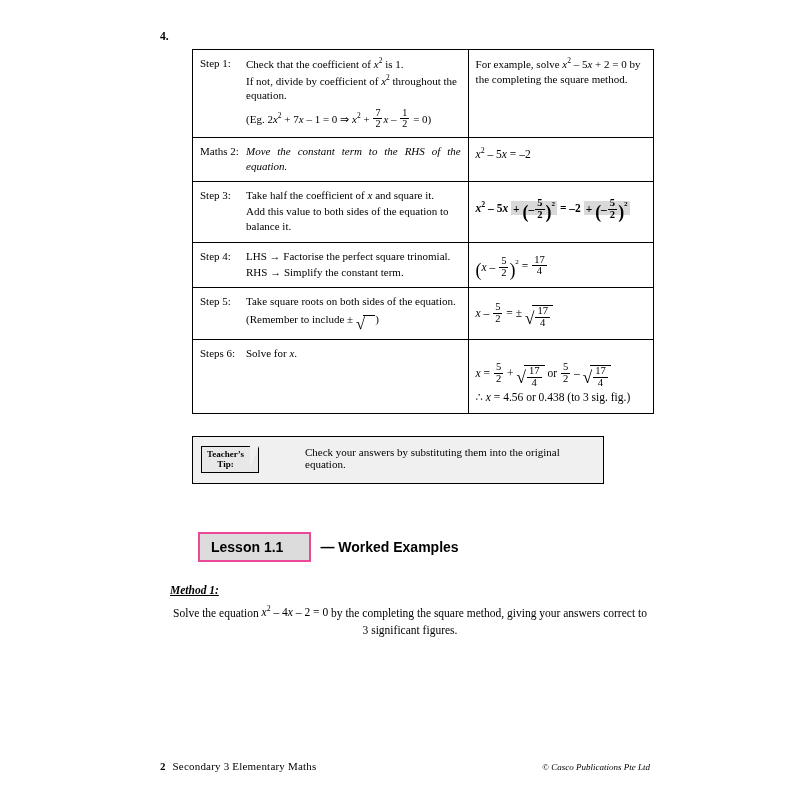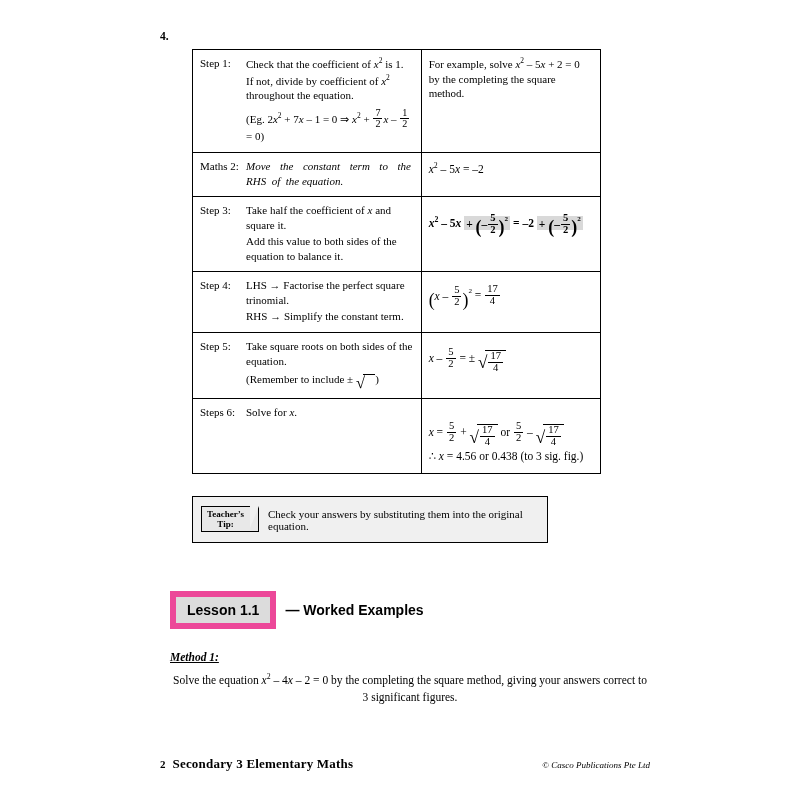--- a/index.html
+++ b/index.html
@@ -37,21 +37,21 @@
     width: 22px;
     flex: 0 0 22px;
   }
   .item-title {
     font-style: italic;
   }
 
   
   .steps-table {
     border-collapse: collapse;
-    width: 409px;
+    width: 462px;
     margin-left: 32px;
     font-size: 11px;
     line-height: 1.35;
   }
   .steps-table td {
     border: 1px solid #000;
     vertical-align: top;
     padding: 6px 7px 7px 7px;
   }
   .col-left { width: 272px; }
@@ -115,26 +115,26 @@
     border-top: 1px solid #000;
     padding: 0 2px;
     margin-left: -2px;
   }
   .mathline { font-size: 11.5px; line-height: 1.9; white-space: nowrap; }
 
   
   .tip-box {
     margin-top: 22px;
     margin-left: 32px;
-    width: 356px;
+    width: 412px;
     border: 1px solid #000;
     background: #f0f0f0;
     padding: 9px 10px 10px 8px;
     display: flex;
-    align-items: flex-end;
+    align-items: flex-start;
     font-size: 11px;
   }
   .tip-tag {
     position: relative;
     flex: 0 0 auto;
     background: #e8e8e8;
     border: 1px solid #000;
     padding: 2px 14px 2px 5px;
     font-size: 9px;
     font-weight: bold;
@@ -146,36 +146,37 @@
     content: "";
     position: absolute;
     right: -1px;
     top: -1px;
     border-left: 9px solid #f0f0f0;
     border-top: 0 solid transparent;
     border-bottom: 22px solid transparent;
     height: 0;
     width: 0;
   }
-  .tip-text { flex: 1 1 auto; }
+  .tip-text { flex: 1 1 auto; margin-left: 37px; }
 
   
   .lesson-row {
     margin-top: 48px;
     margin-left: 10px;
     display: flex;
     align-items: center;
   }
   .lesson-badge {
     background: #dcdcdc;
-    border: 6px solid #ec4899;
+    border: 2px solid #ec4899;
     font-family: "Liberation Sans", sans-serif;
     font-weight: bold;
     font-size: 14px;
-    padding: 5px 11px 5px 11px;
+    padding: 5px 26px 5px 11px;
+    margin-left: 28px;
   }
   .lesson-title {
     font-family: "Liberation Sans", sans-serif;
     font-weight: bold;
     font-size: 14px;
     margin-left: 9px;
   }
 
   .example-head {
     margin-top: 22px;
@@ -203,21 +204,21 @@
     display: flex;
     align-items: baseline;
     font-size: 8.5px;
     font-family: "Liberation Serif", serif;
   }
   .pg-num {
     font-size: 11px;
     font-weight: bold;
     margin-right: 7px;
   }
-  .foot-left { font-weight: bold; letter-spacing: .2px; font-size: 13px; }
+  .foot-left { font-weight: normal; letter-spacing: .2px; font-size: 11px; }
   .foot-right { margin-left: auto; font-style: italic; font-size: 9px; }
   .foot-right .nonital { font-style: normal; }
 </style>
 </head>
 <body>
 
 <div class="page">
 
   <div class="content">
 

